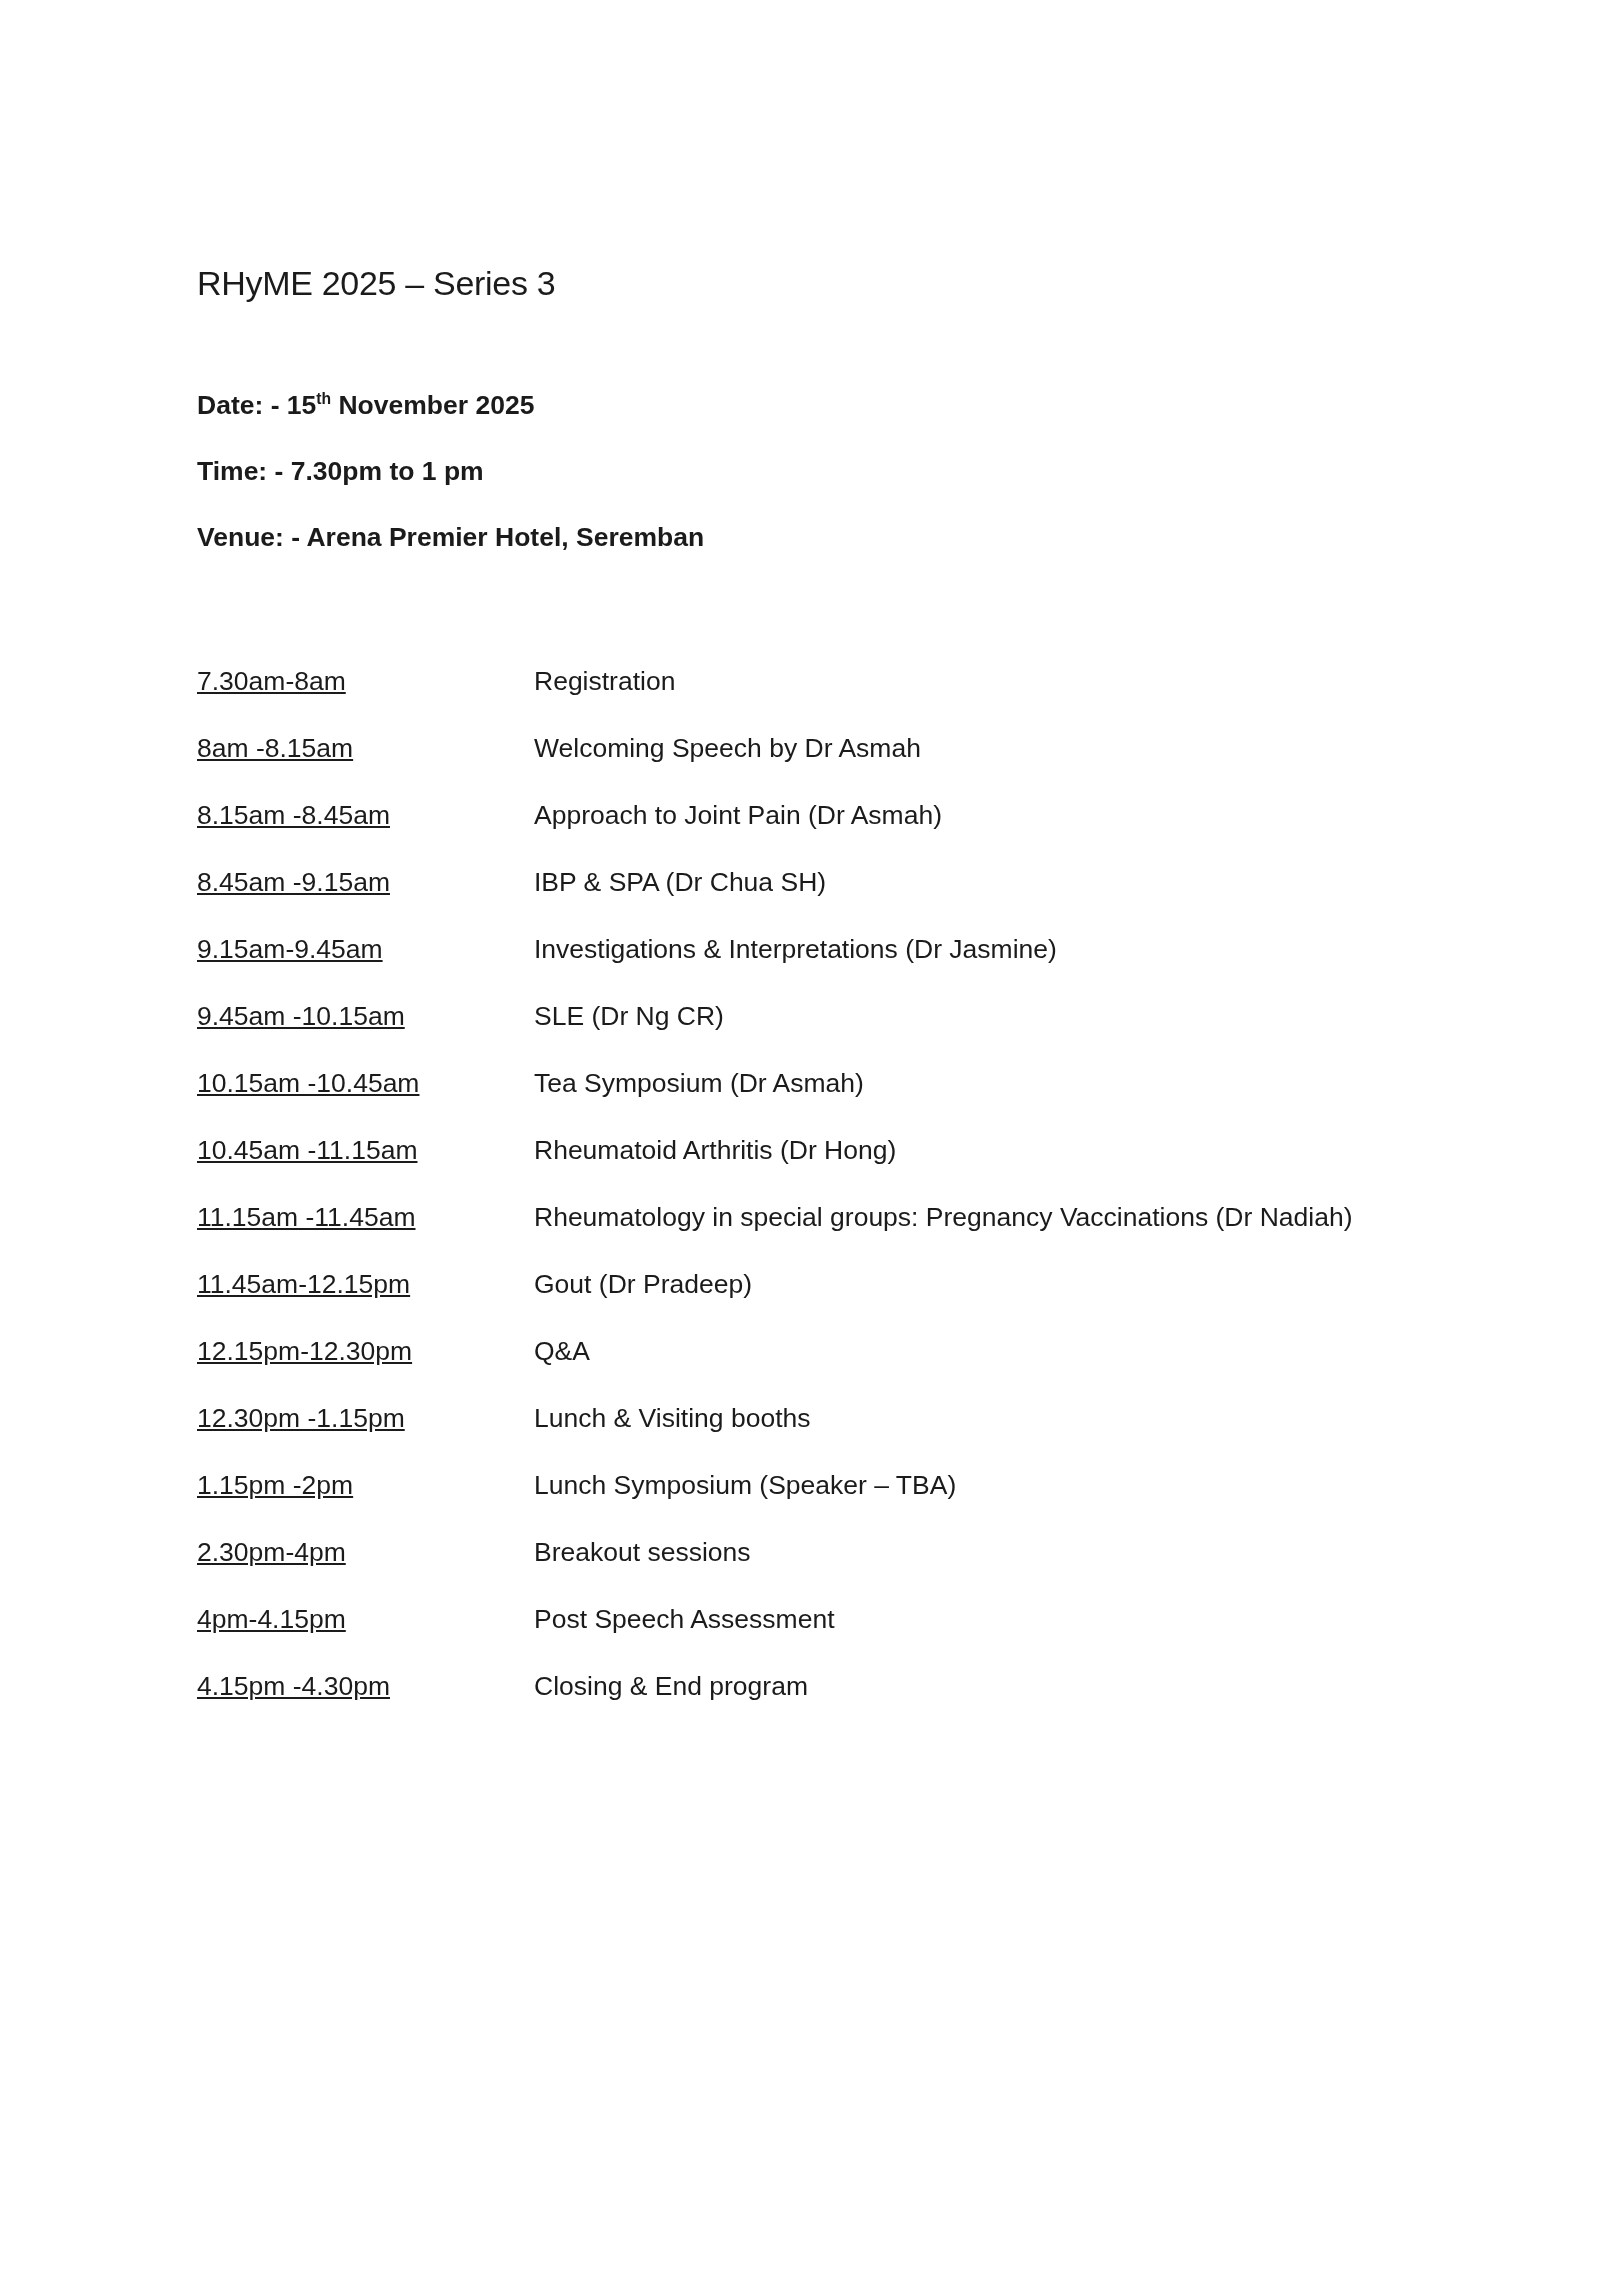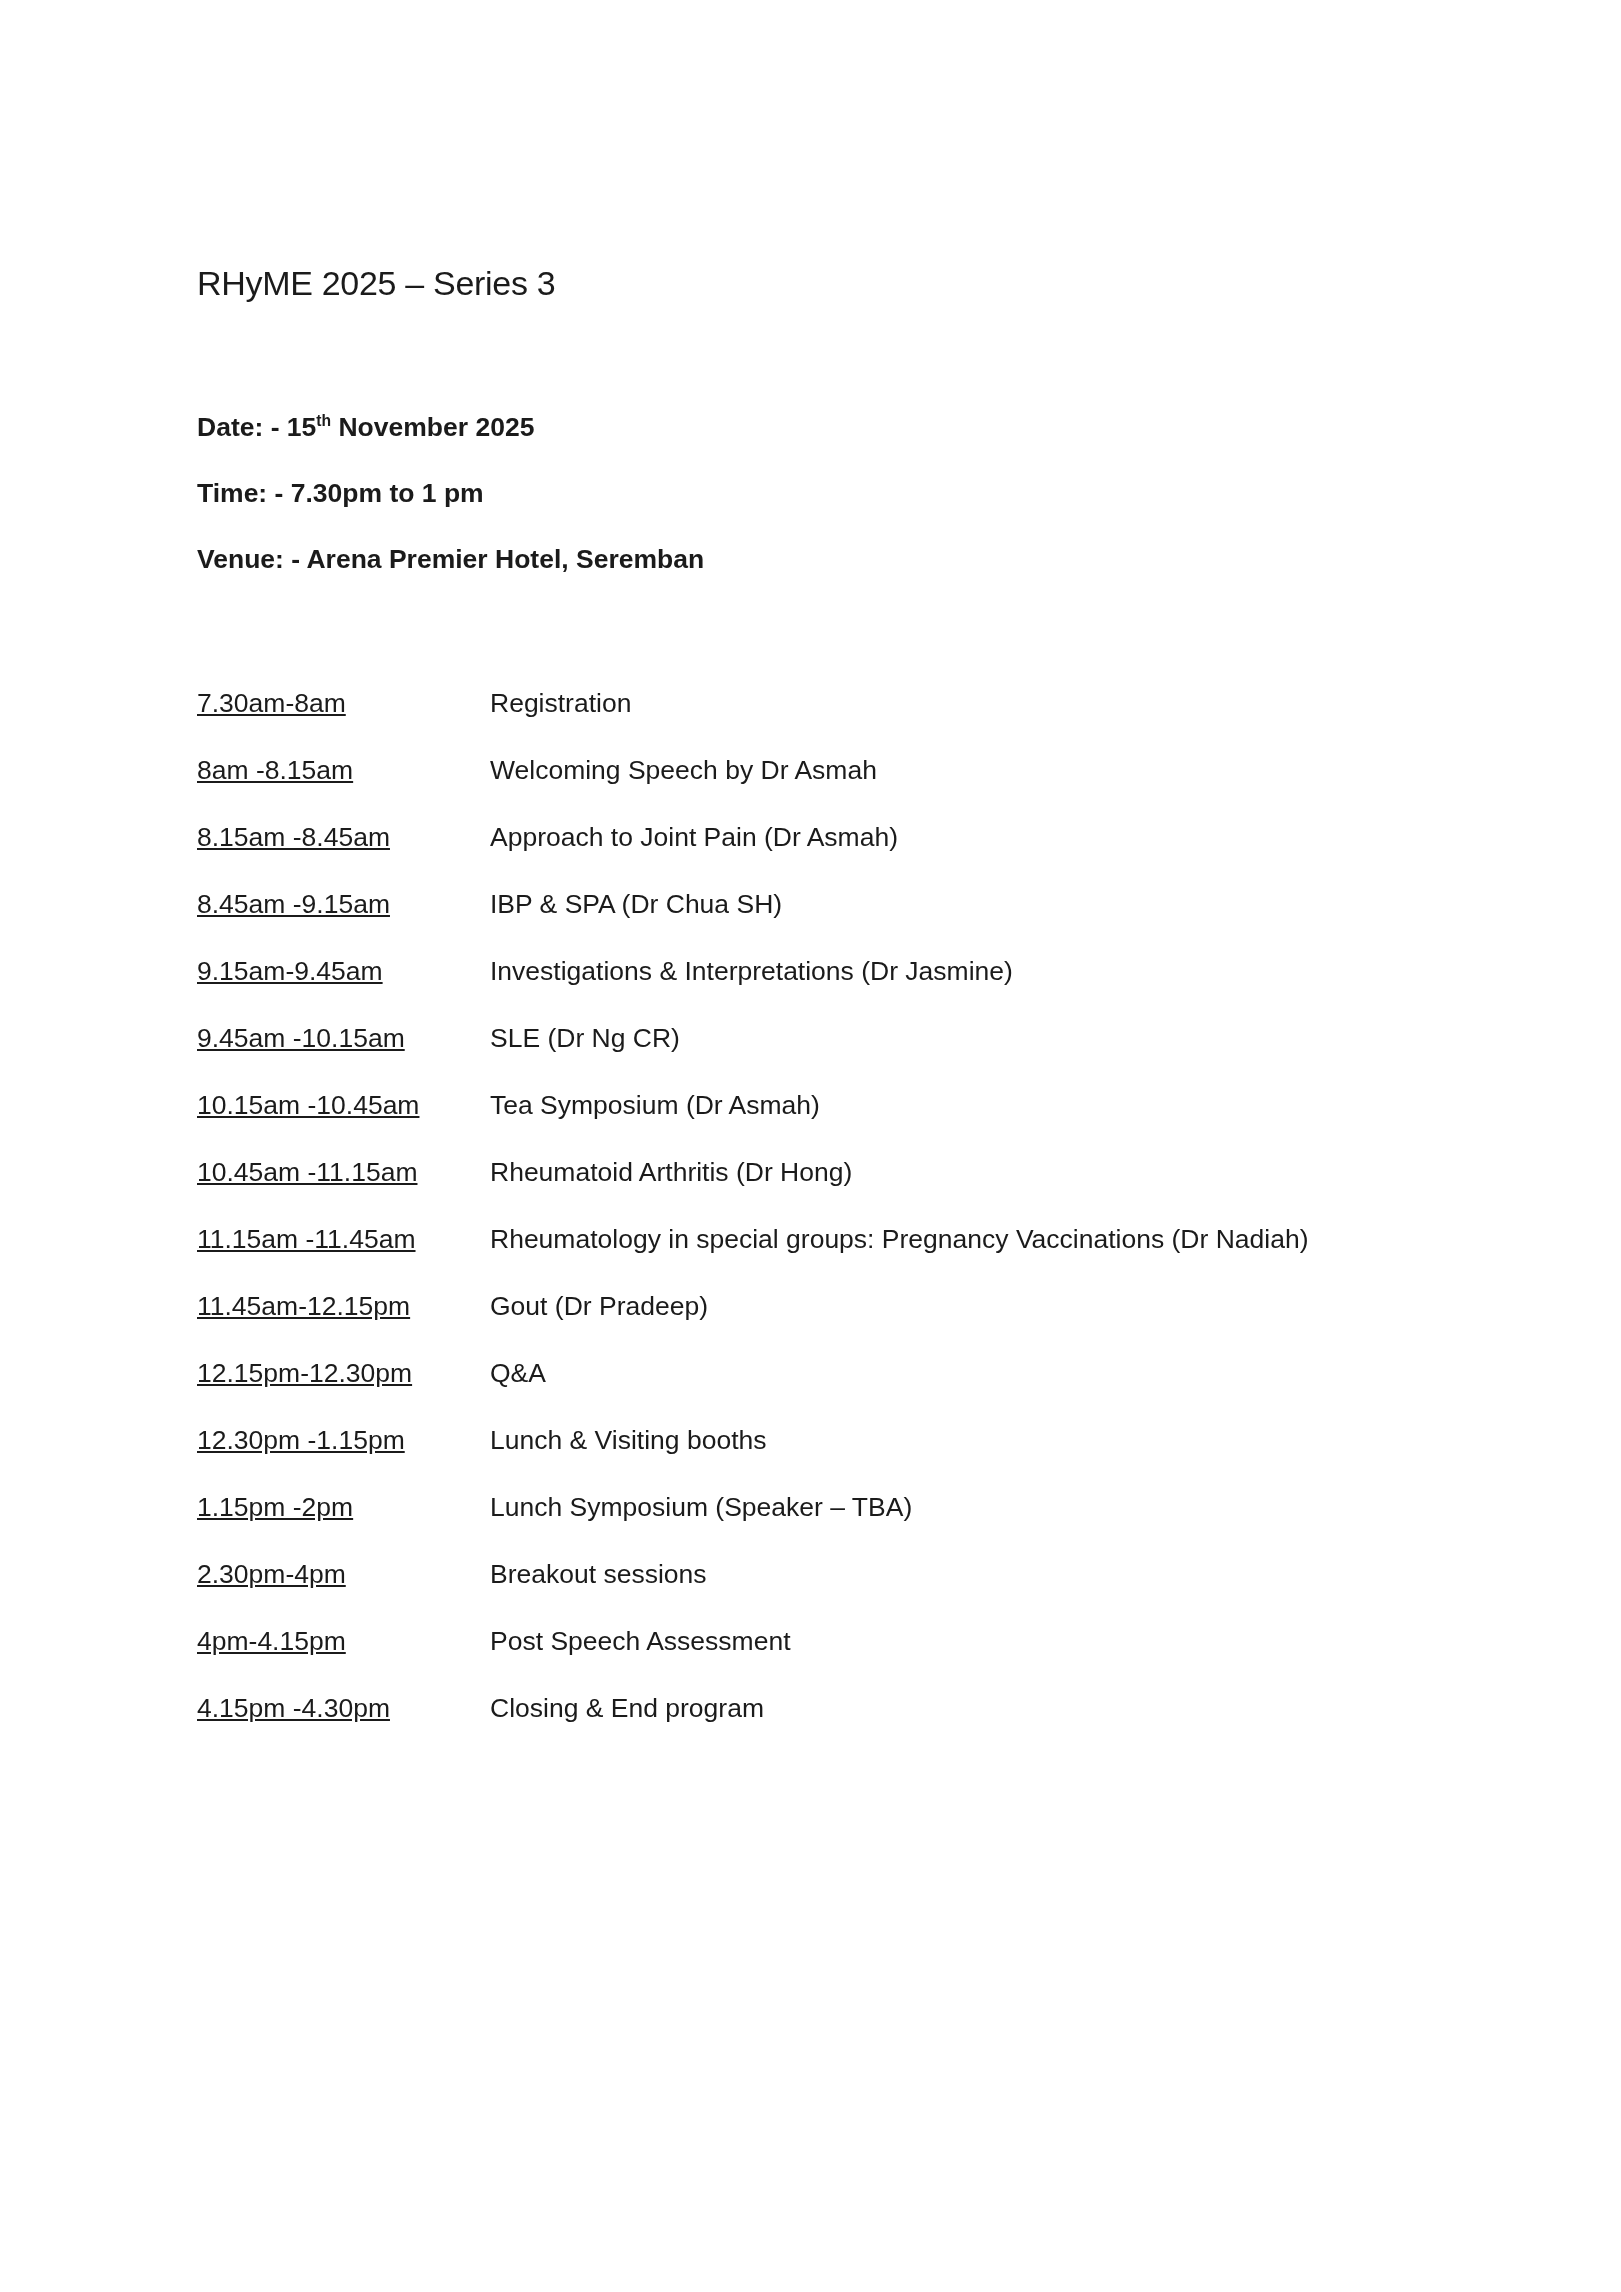--- a/index.html
+++ b/index.html
@@ -23,21 +23,21 @@
     width: 1294px;
   }
   .doc-title {
     font-size: 34px;
     line-height: 41px;
     font-weight: 400;
     letter-spacing: -0.3px;
     margin: 0;
   }
   .details {
-    margin-top: 107px;
+    margin-top: 85px;
   }
   .detail-line {
     font-weight: 700;
     font-size: 26.5px;
     line-height: 32px;
     margin: 0 0 34px 0;
   }
   .detail-line sup {
     font-size: 15.7px;
     line-height: 0;
@@ -53,20 +53,21 @@
     line-height: 32px;
     margin-bottom: 35px;
   }
   .time {
     flex: 0 0 293px;
     width: 293px;
     text-decoration: underline;
   }
   .activity {
     flex: 1;
+    margin-left: 44px;
   }
 </style>
 </head>
 <body>
 
 <div class="page">
   <div class="content">
 
     <h1 class="doc-title">RHyME 2025 – Series 3</h1>
 

